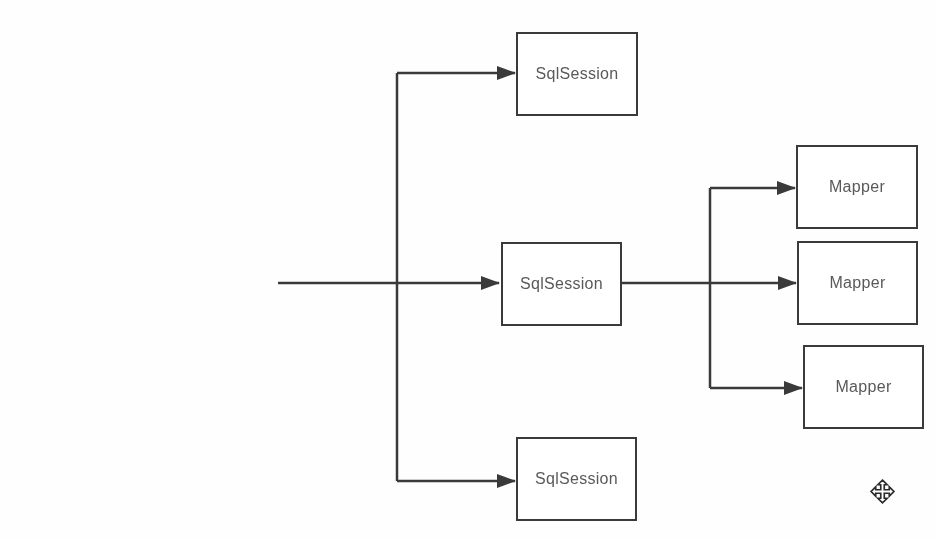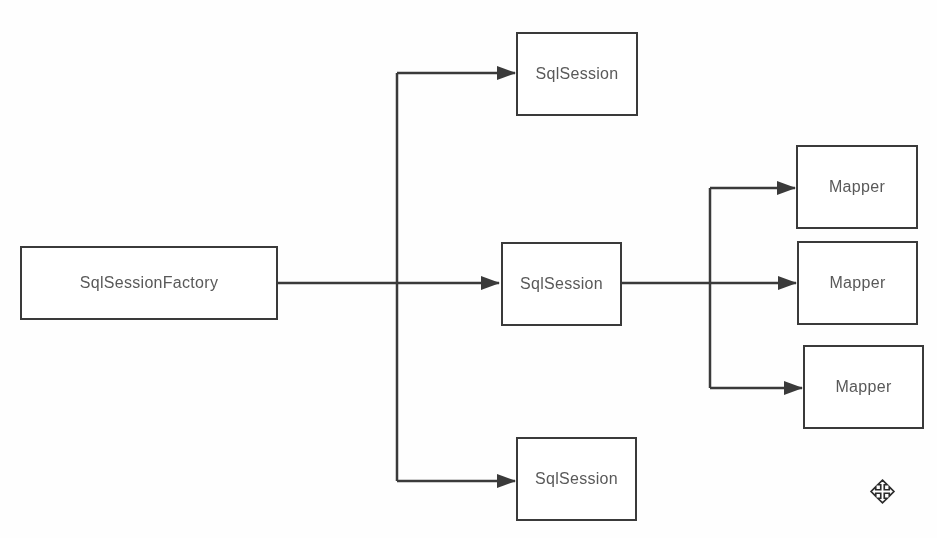--- a/index.html
+++ b/index.html
@@ -63,23 +63,20 @@
       <line x1="622" y1="283" x2="796" y2="283" marker-end="url(#arrow)"></line>
 
       <line x1="710" y1="188" x2="710" y2="388"></line>
 
       <line x1="710" y1="188" x2="795" y2="188" marker-end="url(#arrow)"></line>
 
       <line x1="710" y1="388" x2="802" y2="388" marker-end="url(#arrow)"></line>
     </g>
   </svg>
 
-  <div class="node" style="left:20px; top:246px; width:258px; height:74px;">
-    <span class="node-label">SqlSessionFactory</span>
-  </div>
 
   <div class="node" style="left:516px; top:32px; width:122px; height:84px;">
     <span class="node-label">SqlSession</span>
   </div>
 
   <div class="node" style="left:501px; top:242px; width:121px; height:84px;">
     <span class="node-label">SqlSession</span>
   </div>
 
   <div class="node" style="left:516px; top:437px; width:121px; height:84px;">

